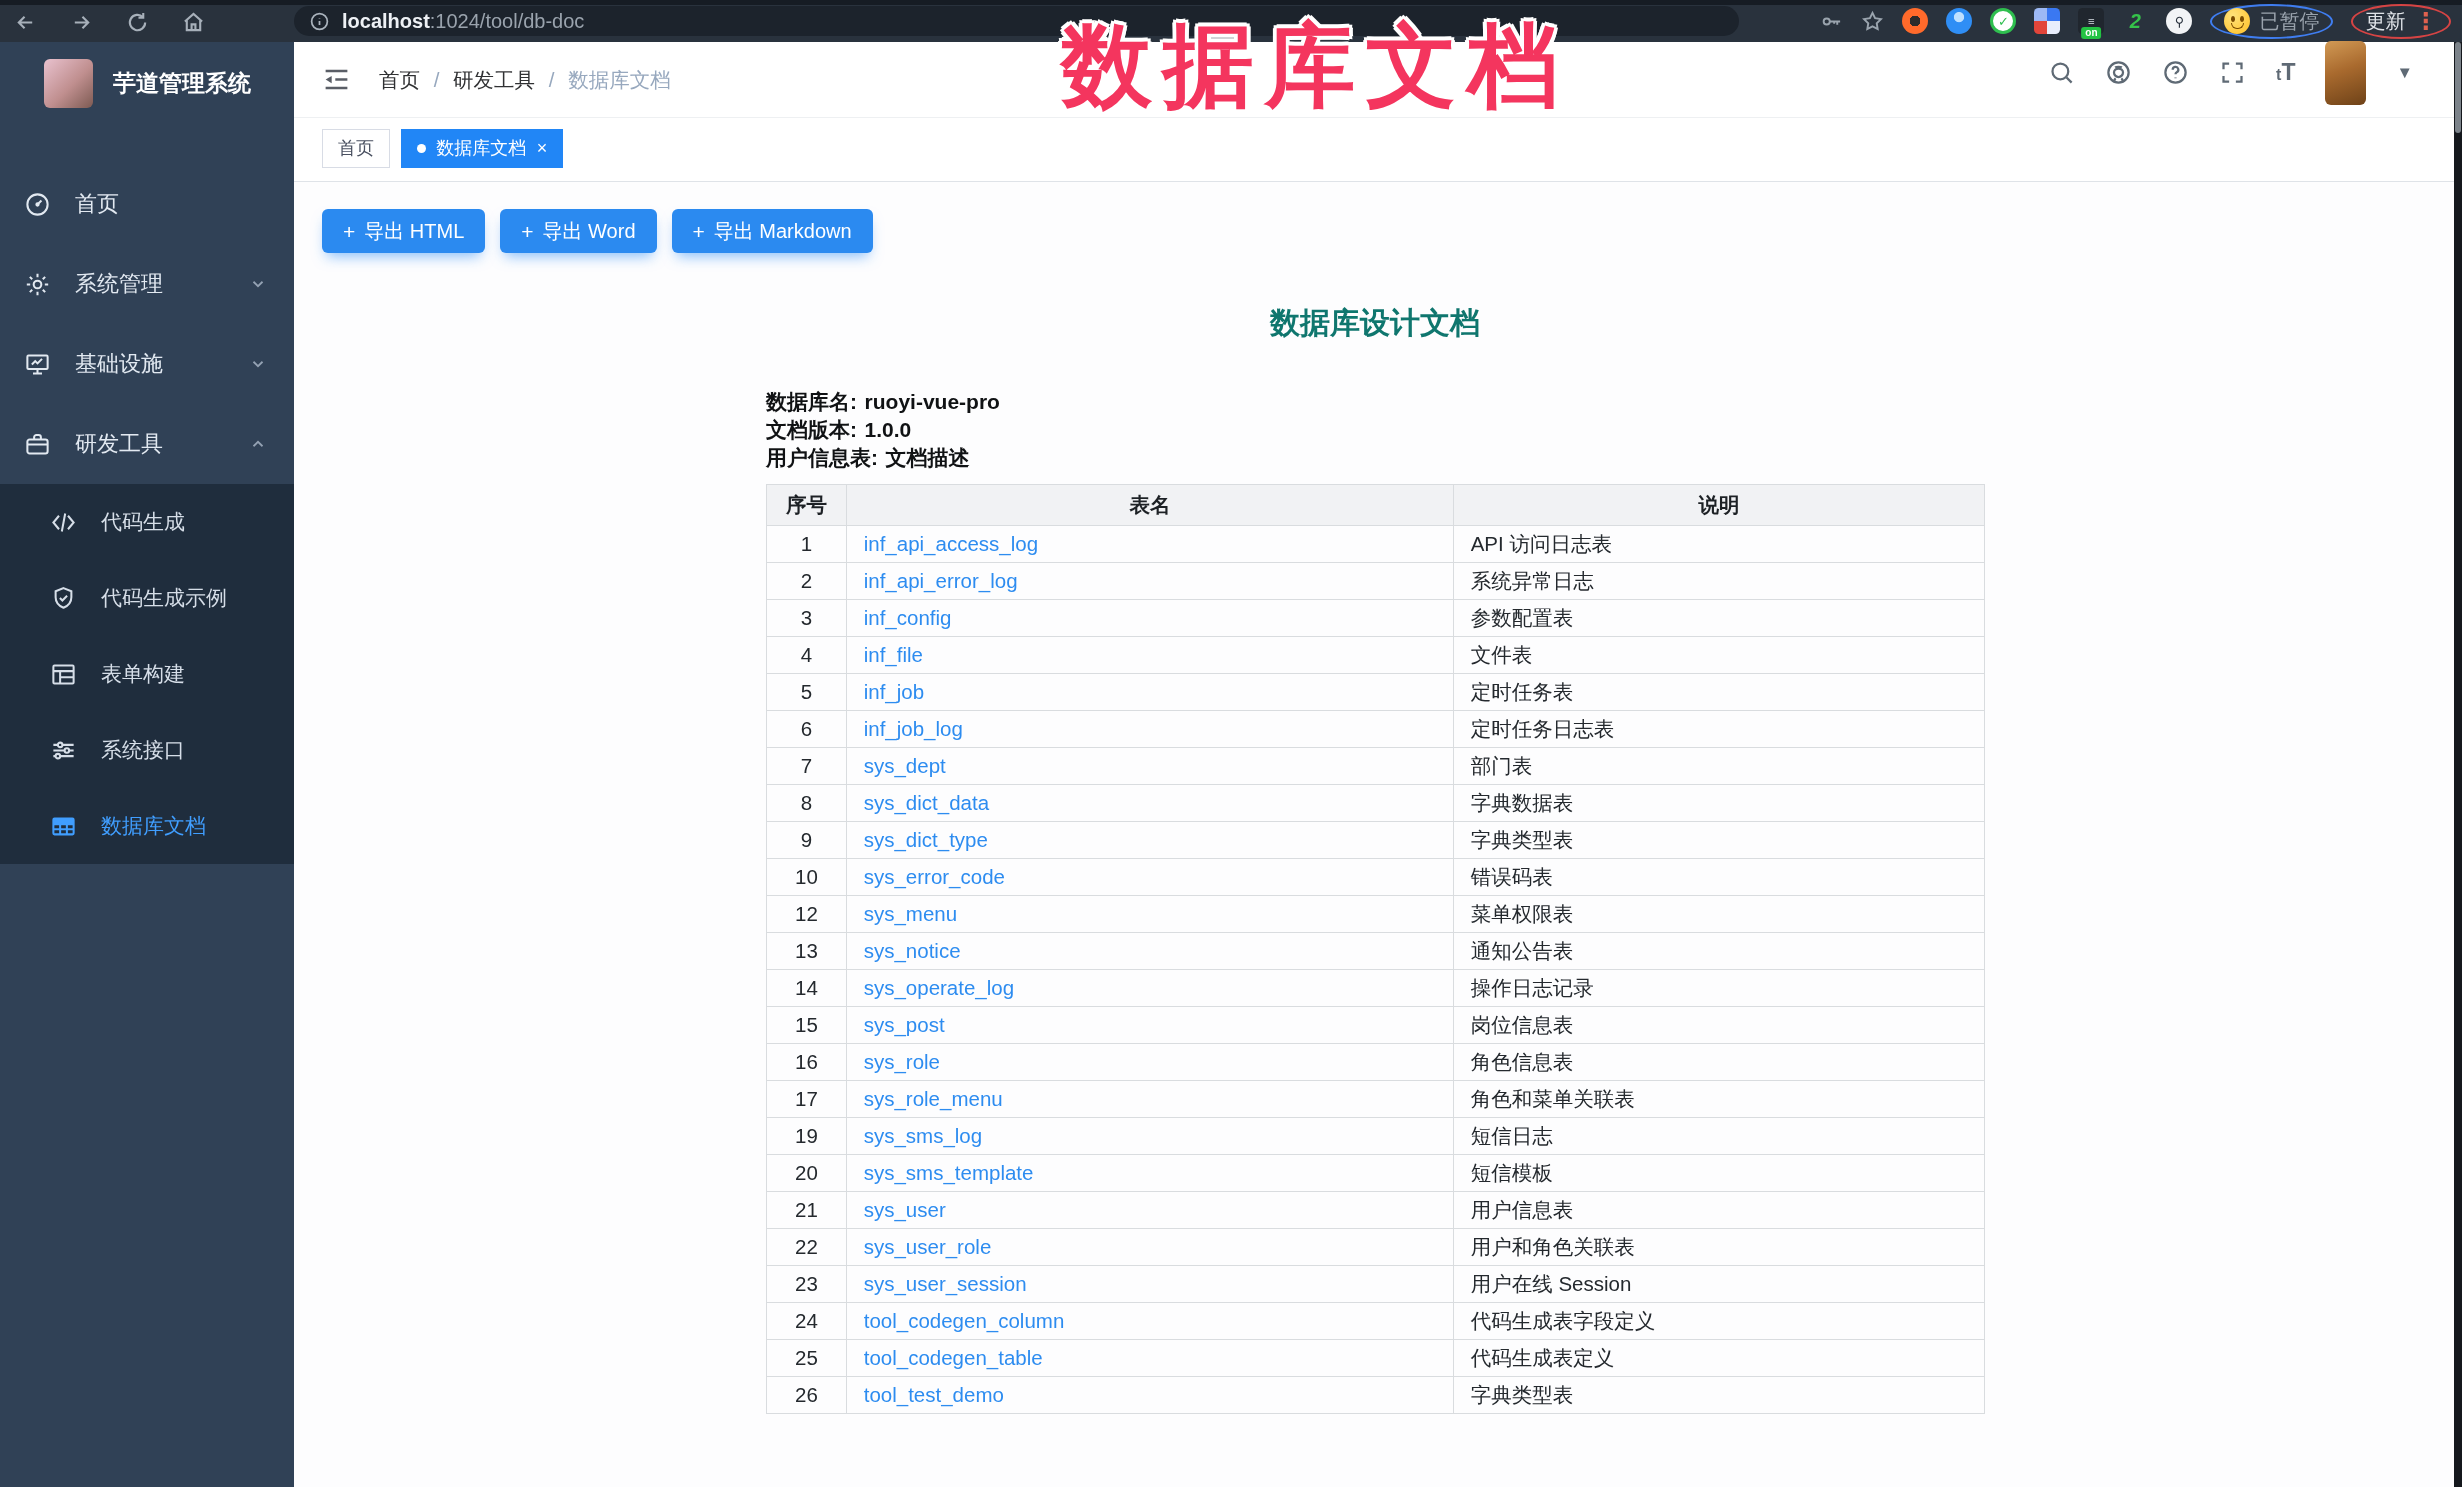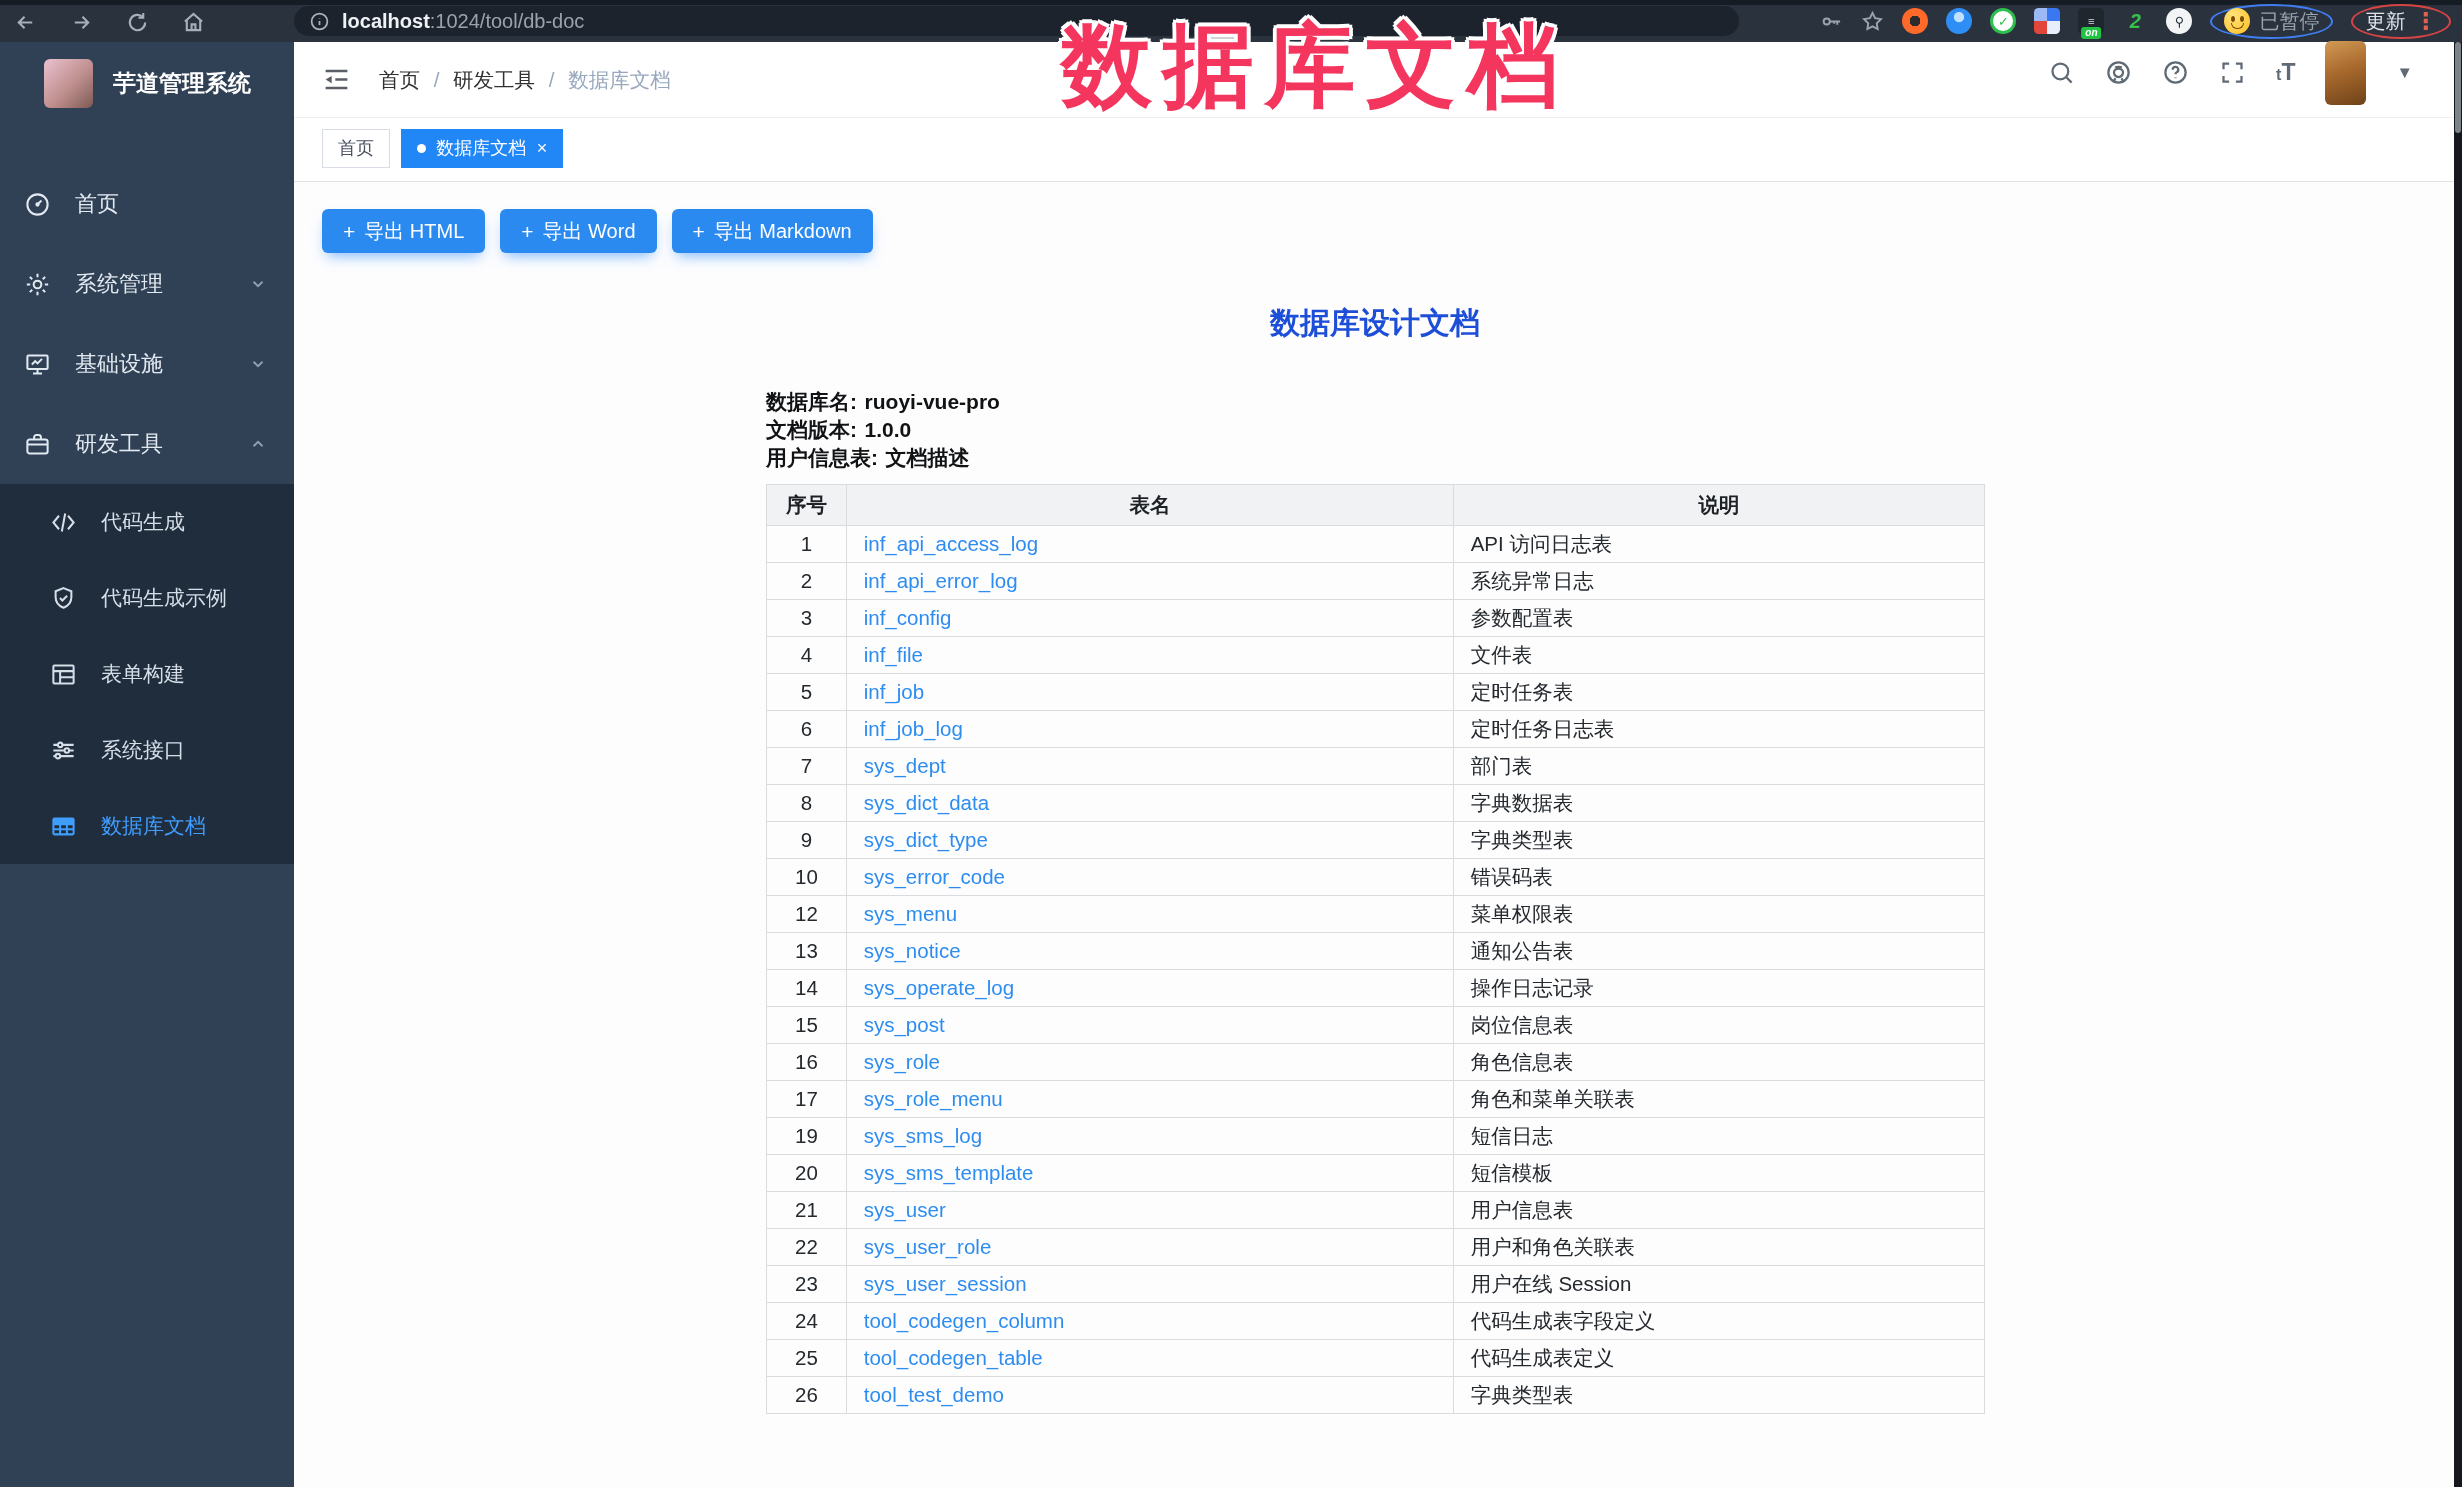--- a/index.html
+++ b/index.html
@@ -25,21 +25,21 @@
   .chrome-right .ic { color:#9aa4ae; }
   .chrome-right .ic svg { width:23px; height:23px; stroke:currentColor; fill:none; stroke-width:2; }
   .ext { width:26px; height:26px; border-radius:50%; display:flex; align-items:center; justify-content:center;
          font-size:13px; font-weight:bold; color:#fff; }
   .ext-proxy { background:radial-gradient(circle at 50% 50%, #2b2b2b 28%, #ff6a2b 30%); }
   .ext-drop  { background:radial-gradient(circle at 50% 35%, #bfe0ff 0 22%, #2f8ef5 26%); }
   .ext-check { background:#fff; border:3px solid #2fbf4f; color:#2fbf4f; }
   .ext-grid  { border-radius:4.6px; background:conic-gradient(#3a78f2 0 25%, #e8eefc 0 50%, #e2453a 0 75%, #9db9f5 0); }
   .ext-on    { border-radius:4.6px; background:#20262e; position:relative; color:#d7dde3; font-size:11.4px; }
   .ext-on .on-badge { position:absolute; bottom:-4.6px; left:50%; transform:translateX(-50%); background:#23c343;
-                      color:#fff; font-size:10px; line-height:12px; padding:0 3.8px; border-radius:3px; font-weight:bold;font-style:italic;}
+                      color:#fff; font-size:10px; line-height:12px; padding:0 3.8px; border-radius:3px; font-weight:bold;}
   .ext-leaf  { background:transparent; color:#35c24a; font-size:20px; font-style:italic; }
   .ext-puzzle{ background:#f2f4f6; color:#29323d; }
   .annot { display:flex; align-items:center; gap:9px; border-radius:50%; padding:3px 12px; height:35px; }
   .annot-blue { border:2.3px solid #3f7df0; }
   .annot-red  { border:2.3px solid #d64444; }
   .emoji-face { width:26px; height:26px; border-radius:50%; background:radial-gradient(circle at 35% 30%, #ffe37a, #ffc93e 70%); position:relative; }
   .emoji-face i { position:absolute; width:3.8px; height:5.3px; background:#7a4b00; border-radius:50%; top:8.3px; }
   .emoji-face i.l{ left:6.8px } .emoji-face i.r{ right:6.8px }
   .emoji-face u { position:absolute; left:6.8px; right:6.8px; bottom:5.3px; height:6px; border:1.5px solid #7a4b00;
                   border-top:none; border-radius:0 0 9px 9px; }
@@ -92,21 +92,21 @@
 
   
   .content { position:absolute; left:294px; top:182px; width:2168px; height:1306px; background:#fdfdfe; }
   .btn-row { position:absolute; left:28px; top:27px; display:flex; gap:15px; }
   .btn { height:44px; display:inline-flex; align-items:center; gap:9px; padding:0 21px; border:none;
          border-radius:6px; background:#2b8af0; color:#fff; font-size:20px; cursor:pointer;
          box-shadow:0 7.6px 13.7px -4.6px rgba(33,134,246,.55); font-family:inherit; }
   .btn .plus { font-size:21px; line-height:1; }
 
   .doc { position:absolute; left:472px; top:121px; width:1218px; }
-  .doc-title { text-align:center; font-size:30px; font-weight:bold; color:#1d4ed8; }
+  .doc-title { text-align:center; font-size:30px; font-weight:bold; color:#0f766e; }
   .doc-meta { margin-top:44px; }
   .meta-line { font-size:21px; font-weight:bold; color:#101214; line-height:28px; }
   .meta-line .v { margin-left:7.6px; }
   .doc-table { margin-top:12px; width:1218px; border-collapse:collapse; table-layout:fixed; }
   .doc-table th { background:#f1f2f4; border:0.8px solid #d9dcdf; height:41px; font-size:20.5px; font-weight:bold; color:#1d2125; }
   .doc-table td { border:0.8px solid #d9dcdf; height:37px; font-size:20.5px; color:#24292e; }
   .col-idx { width:80px; } .col-name { width:607px; } .col-desc { width:531px; }
   .doc-table td.c-idx { text-align:center; }
   .doc-table td.c-name, .doc-table td.c-desc { padding-left:16.7px; }
   .doc-table a { color:#2d8cf0; text-decoration:none; }

